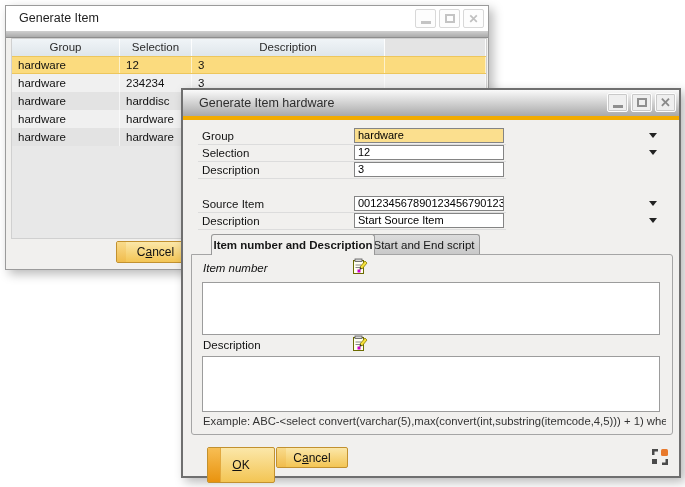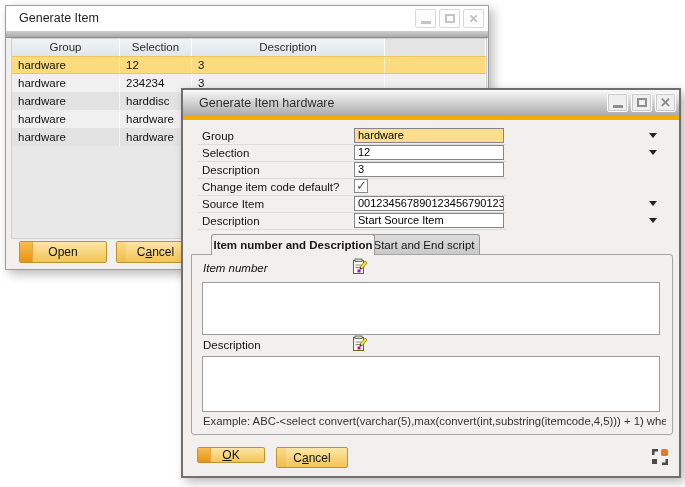--- a/index.html
+++ b/index.html
@@ -129,24 +129,20 @@
         <div class="td cf"></div>
       </div>
       <div class="trow row-b">
         <div class="td c1">hardware</div>
         <div class="td c2">hardware</div>
         <div class="td c3"></div>
         <div class="td cf"></div>
       </div>
     </div>
 
-    <div class="gold-btn" style="left:13px; top:235px; width:88px;">
-      <span class="stripe"></span>
-      <span>Open</span>
-    </div>
     <div class="gold-btn" style="left:110px; top:235px; width:79px;">
       <span class="stripe soft"></span>
       <span><span>C</span><span class="u">a</span><span>ncel</span></span>
     </div>
   </div>
 
   <div class="win" id="fw">
     <div class="titlebar">
       <span class="title">Generate Item hardware</span>
       <span class="controls">
@@ -171,24 +167,20 @@
         <span class="dd-arrow" style="right:-151px; left:auto;"></span>
       </div>
       <div class="frow" style="top:25px;">
         <span class="flabel">Selection</span>
         <span class="ffield">12</span>
         <span class="dd-arrow" style="right:-151px; left:auto;"></span>
       </div>
       <div class="frow" style="top:42px;">
         <span class="flabel">Description</span>
         <span class="ffield noarrow">3</span>
-      </div>
-      <div class="frow" style="top:59px;">
-        <span class="flabel">Change item code default?</span>
-        <span class="checkbox"></span>
       </div>
       <div class="frow" style="top:76px;">
         <span class="flabel">Source Item</span>
         <span class="ffield" style="padding-right:12px;">00123456789012345679012345</span>
         <span class="dd-arrow" style="right:-151px; left:auto;"></span>
       </div>
       <div class="frow" style="top:93px;">
         <span class="flabel">Description</span>
         <span class="ffield">Start Source Item</span>
         <span class="dd-arrow" style="right:-151px; left:auto;"></span>
@@ -218,21 +210,21 @@
           <line x1="3.5" y1="9.5" x2="9.5" y2="9.5" stroke="#888" stroke-width="1"></line>
           <rect x="5.5" y="11.5" width="3" height="3" fill="#CC00CC"></rect>
           <polygon points="8,9 13,3 15,5 10,11" fill="#F5E13C" stroke="#8A7A00" stroke-width="0.8"></polygon>
           <polygon points="8,9 10,11 7.5,11.8" fill="#333"></polygon>
         </svg>
         <textarea class="ptext" style="top: 101px; height: 56px;"></textarea>
 
         <div class="example">Example: ABC-&lt;select convert(varchar(5),max(convert(int,substring(itemcode,4,5))) + 1) where substr</div>
       </div>
 
-      <div class="gold-btn" style="left:14px; top:327px; width:68px; height:16px;">
+      <div class="gold-btn" style="left:24px; top:327px; width:68px; height:36px;">
         <span class="stripe"></span>
         <span><span class="u">O</span><span>K</span></span>
       </div>
       <div class="gold-btn" style="left:93px; top:327px; width:72px; height:21px;">
         <span class="stripe soft"></span>
         <span><span>C</span><span class="u">a</span><span>ncel</span></span>
       </div>
 
       <svg class="grip" style="top:328px;" viewBox="0 0 18 18">
         <path d="M1 7 V1 H7 V3.5 H3.5 V7 Z" fill="#4A4A4A"></path>

